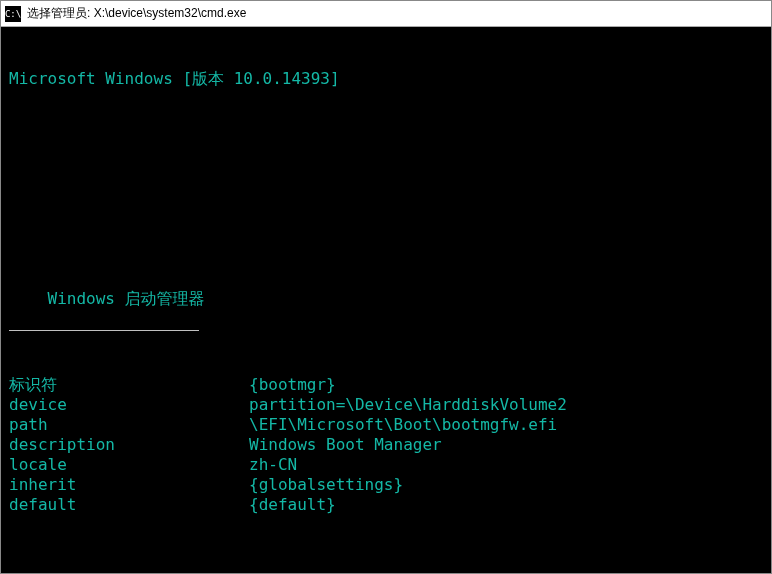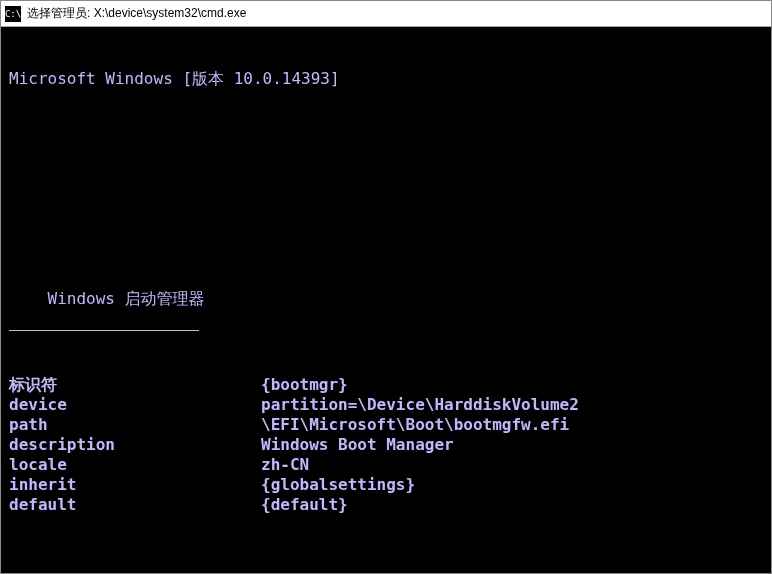--- a/index.html
+++ b/index.html
@@ -44,49 +44,47 @@
       color: #fff;
       font-family: monospace;
     }
     .terminal {
       flex: 1;
       background: #000;
       padding: 2px 8px;
       font-family: 'NSimSun', 'SimSun', 'Consolas', monospace;
       font-size: 16px;
       line-height: 20px;
-      color: #c4b5fd;
+      color: #14b8a6;
       overflow: hidden;
       white-space: pre;
     }
     .terminal div {
       white-space: pre;
     }
     .section-title {
       display: inline-block;
       text-align: center;
     }
     .section-rule {
       height: 1px;
       background: #c0c0c0;
       width: 190px;
       margin-top: 1px;
       margin-bottom: 4px;
     }
     .row {
       display: flex;
-      font-weight: bold;
     }
     .key {
       width: 240px;
       flex-shrink: 0;
     }
     .val {
       flex: 1;
-      margin-left: 12px;
     }
     .spacer {
       height: 20px;
     }
   </style>
 </head>
 <body>
 
 <div class="window">
   <div class="titlebar">

